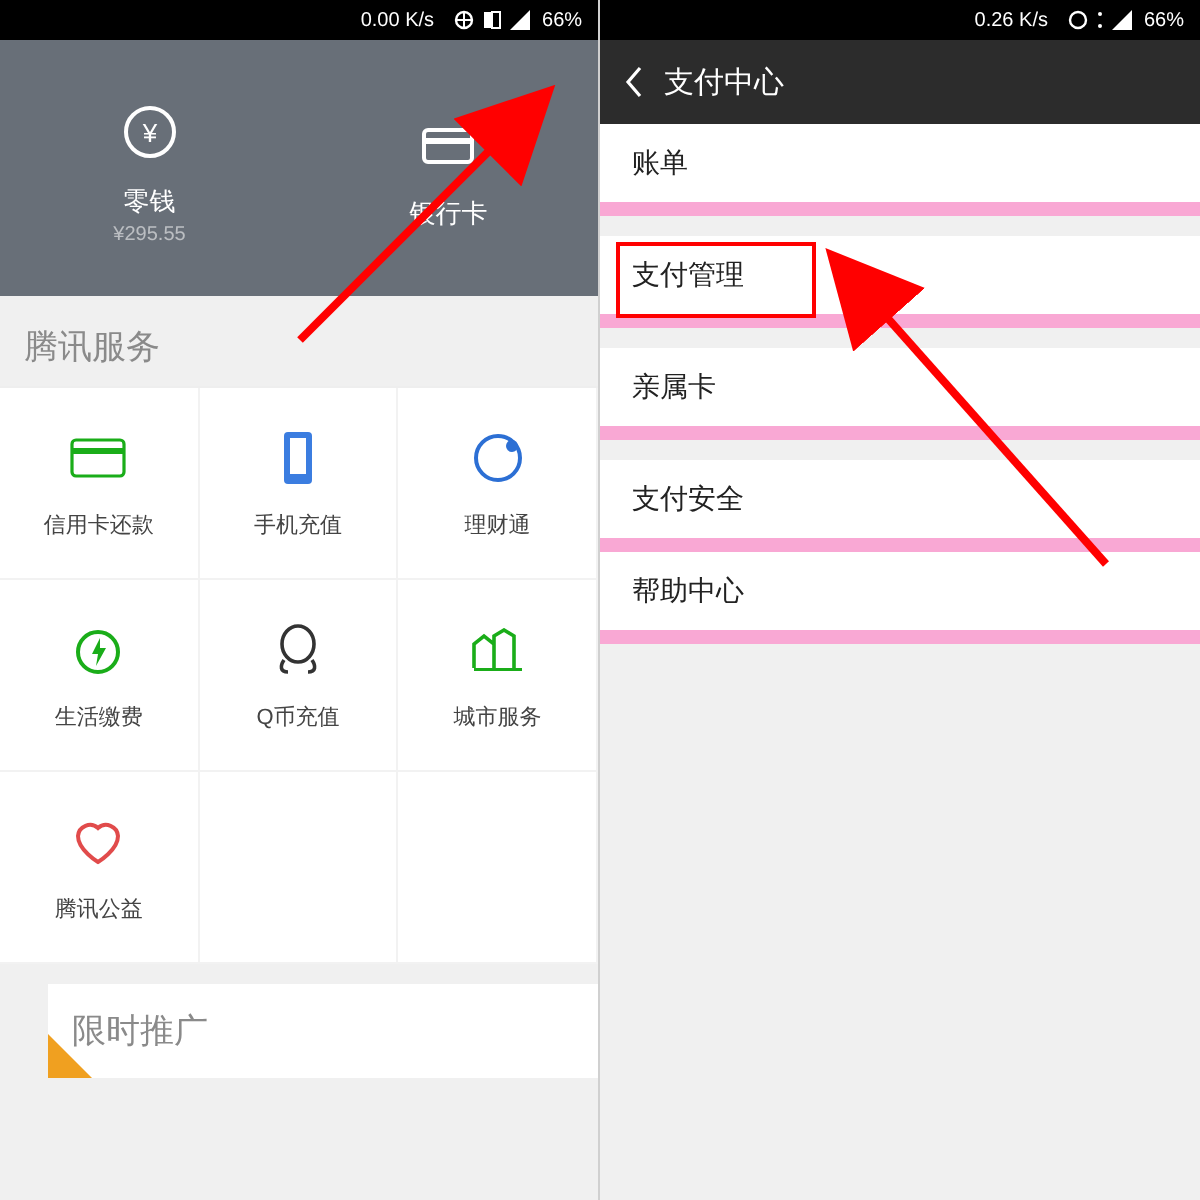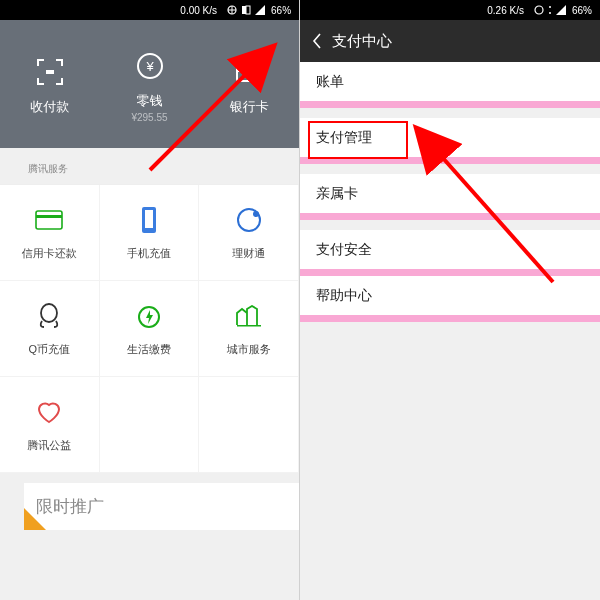--- a/index.html
+++ b/index.html
@@ -40,21 +40,21 @@
   
   .wallet-hdr {
     background: #686f78; color: #fff; height: 128px;
     display: flex; justify-content: space-around; align-items: center;
   }
   .w-item { text-align: center; width: 90px; }
   .w-icon { height: 40px; display: flex; align-items: center; justify-content: center; margin-bottom: 6px; }
   .w-label { font-size: 13px; }
   .w-sub { font-size: 10px; color: rgba(255,255,255,.55); margin-top: 2px; }
   
-  .sec-title { font-size: 10px; color: #8a8a8a; padding: 14px 28px 8px; }
+  .sec-title { font-size: 17px; color: #8a8a8a; padding: 14px 12px 8px; }
   .grid3 {
     background: #fff; display: grid; grid-template-columns: repeat(3,1fr);
     border-top: 1px solid #eee;
     text-align: right;
   }
   .g-item {
     height: 96px; display: flex; flex-direction: column; align-items: center; justify-content: center;
     border-right: 1px solid #f2f2f2; border-bottom: 1px solid #f2f2f2;
     color: #444; font-size: 11px;
   }
@@ -102,29 +102,20 @@
         </svg>
       <svg width="10" height="10" viewBox="0 0 10 10">
           <path d="M0 10L10 0V10z" fill="#fff"></path>
         </svg>
     </span>
     <span>66%</span>
   </div>
 
 
   <div class="wallet-hdr">
-    <div class="w-item">
-      <div class="w-icon">
-        <svg width="30" height="30" viewBox="0 0 30 30">
-            <path d="M3 9V3h6M27 9V3h-6M3 21v6h6M27 21v6h-6" fill="none" stroke="#fff" stroke-width="2"></path>
-            <rect x="11" y="13" width="8" height="4" fill="#fff"></rect>
-          </svg>
-      </div>
-      <div class="w-label">收付款</div>
-    </div>
     <div class="w-item">
       <div class="w-icon">
         <svg width="30" height="30" viewBox="0 0 30 30">
             <circle cx="15" cy="15" r="12" fill="none" stroke="#fff" stroke-width="2"></circle>
             <text x="15" y="20" text-anchor="middle" fill="#fff" font-size="13">¥</text>
           </svg>
       </div>
       <div class="w-label">零钱</div>
       <div class="w-sub">¥295.55</div>
     </div>
@@ -164,34 +155,34 @@
           <svg width="26" height="26" viewBox="0 0 26 26">
             <circle cx="13" cy="13" r="11" fill="none" stroke="#2c6fd4" stroke-width="2"></circle>
             <circle cx="20" cy="7" r="3" fill="#2c6fd4"></circle>
           </svg>
         </div>
       <span>理财通</span>
     </div>
     <div class="g-item">
       <div class="g-icon">
           <svg width="24" height="26" viewBox="0 0 24 26">
+            <circle cx="12" cy="14" r="10" fill="none" stroke="#1aad19" stroke-width="2"></circle>
+            <path d="M13 7l-4 8h3l-1 6 5-9h-3z" fill="#1aad19"></path>
+          </svg>
+        </div>
+      <span>生活缴费</span>
+    </div>
+    <div class="g-item">
+      <div class="g-icon">
+          <svg width="24" height="26" viewBox="0 0 24 26">
             <ellipse cx="12" cy="10" rx="8" ry="9" fill="none" stroke="#333" stroke-width="1.8"></ellipse>
             <path d="M5 18c-2 3-2 6 2 6M19 18c2 3 2 6-2 6" fill="none" stroke="#333" stroke-width="1.8"></path>
           </svg>
         </div>
       <span>Q币充值</span>
-    </div>
-    <div class="g-item">
-      <div class="g-icon">
-          <svg width="24" height="26" viewBox="0 0 24 26">
-            <circle cx="12" cy="14" r="10" fill="none" stroke="#1aad19" stroke-width="2"></circle>
-            <path d="M13 7l-4 8h3l-1 6 5-9h-3z" fill="#1aad19"></path>
-          </svg>
-        </div>
-      <span>生活缴费</span>
     </div>
     <div class="g-item">
       <div class="g-icon">
           <svg width="28" height="22" viewBox="0 0 28 22">
             <path d="M2 20V8l5-4 5 4v12M12 20V4l5-3 5 3v16" fill="none" stroke="#1aad19" stroke-width="1.8"></path>
             <rect x="2" y="20" width="24" height="1.5" fill="#1aad19"></rect>
           </svg>
         </div>
       <span>城市服务</span>
     </div>

